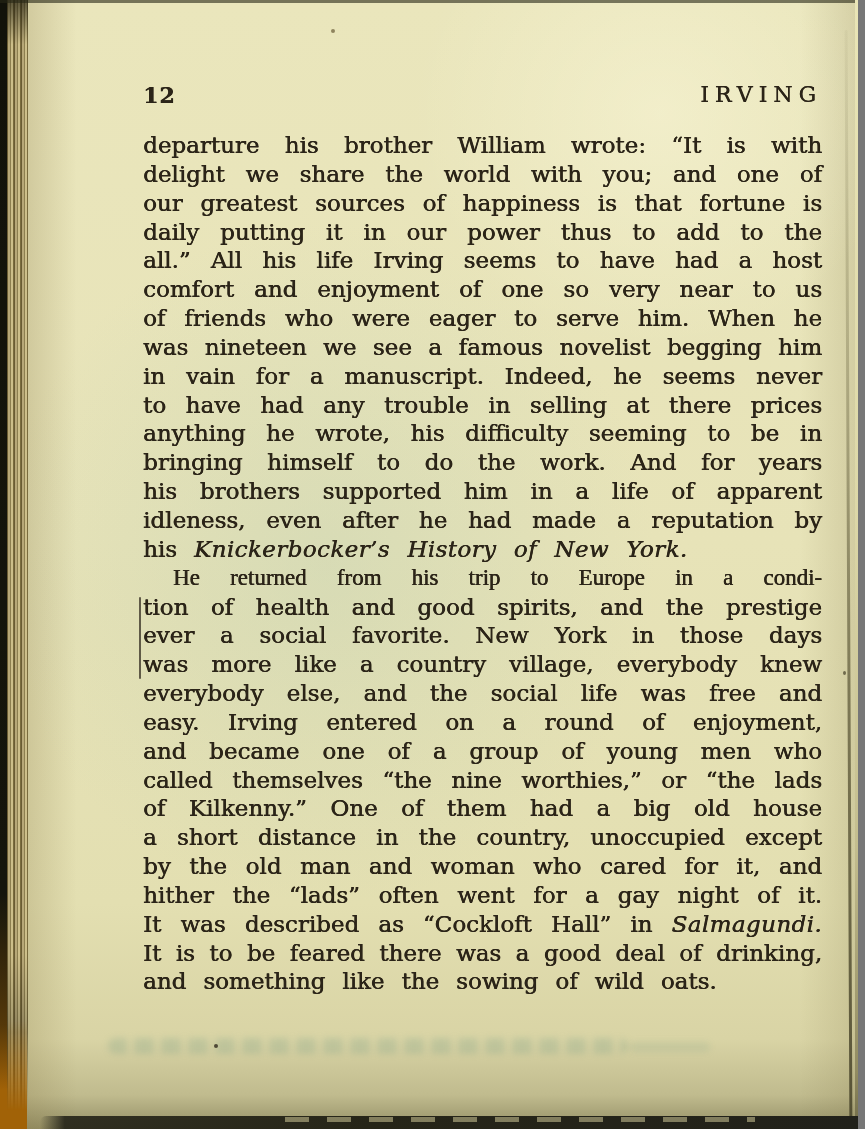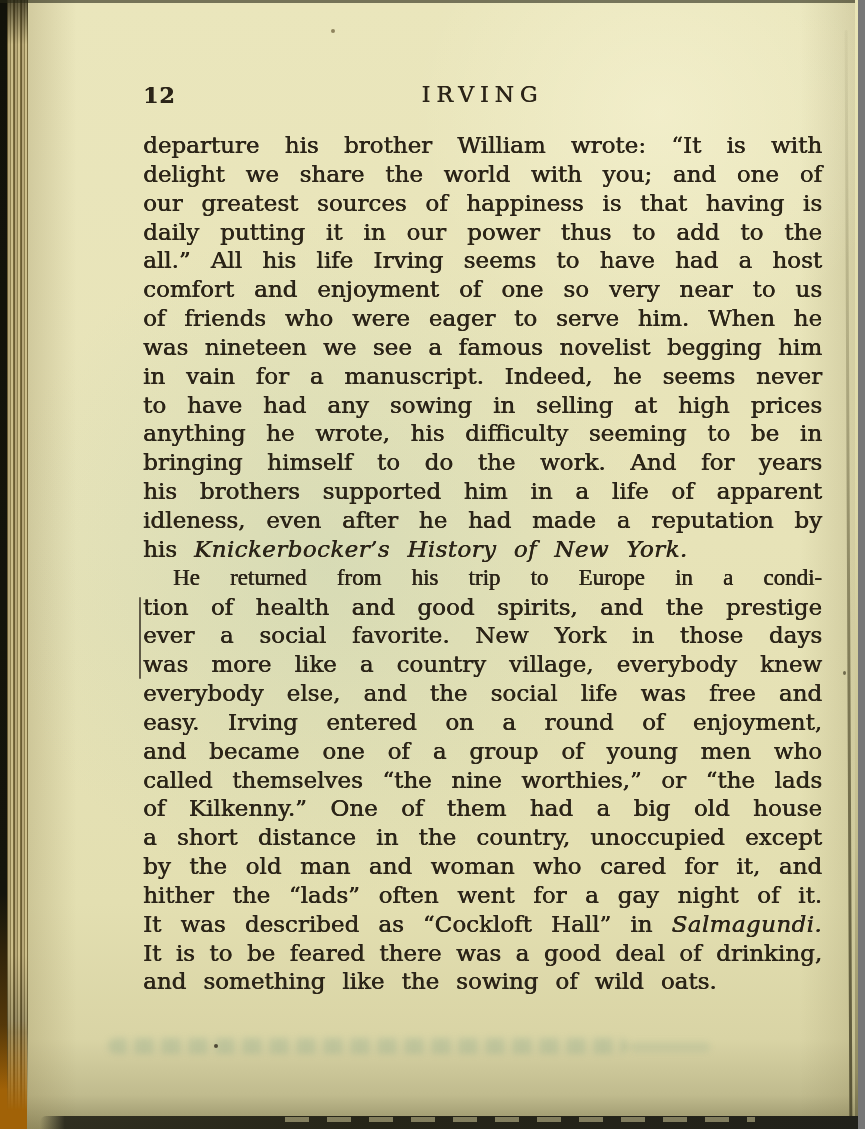--- a/index.html
+++ b/index.html
@@ -79,21 +79,21 @@
   .speck-b{position:absolute;left:214px;top:1044px;width:4px;height:4px;border-radius:50%;background:rgba(58,50,36,0.85);}
   .speck-c{position:absolute;left:843px;top:671px;width:3px;height:4px;border-radius:50%;background:rgba(70,64,40,0.7);}
   
   .content{position:absolute;left:116px;top:0;width:679px;color:#2b2418;}
   .header-row{
     position:absolute;left:0;top:82px;width:100%;height:26px;
     font-size:22px;line-height:26px;
     text-shadow:0.4px 0 0 currentColor;
   }
   .pagenum{position:absolute;left:0;top:0;font-weight:bold;letter-spacing:1px;}
-  .running-head{display:block;text-align:center;letter-spacing:6px;font-weight:500;}
+  .running-head{display:block;text-align:right;letter-spacing:6px;font-weight:500;}
   .textblock{
     position:absolute;left:0;top:131px;width:679px;
     font-size:23px;line-height:28.85px;
     text-shadow:0.45px 0 0 currentColor, 0 0.25px 0 rgba(43,36,24,0.55);
   }
   .line{text-align:justify;text-align-last:justify;word-spacing:1px;}
   .line.indent{text-indent:30px;font-family:Liberation Serif, serif;}
   .line.end{text-align-last:left;word-spacing:0.42em;}
   .it{font-style:italic;letter-spacing:0.4px;}
 </style>
@@ -104,28 +104,28 @@
 
   <div class="page">
     <div class="content">
       <div class="header-row">
         <span class="pagenum">12</span>
         <span class="running-head">IRVING</span>
       </div>
       <div class="textblock">
           <div class="line"><span>departure his brother William wrote: “It is with</span></div>
           <div class="line"><span>delight we share the world with you; and one of</span></div>
-          <div class="line"><span>our greatest sources of happiness is that having is</span></div>
+          <div class="line"><span>our greatest sources of happiness is that fortune is</span></div>
           <div class="line"><span>daily putting it in our power thus to add to the</span></div>
           <div class="line"><span>all.” All his life Irving seems to have had a host</span></div>
           <div class="line"><span>comfort and enjoyment of one so very near to us</span></div>
           <div class="line"><span>of friends who were eager to serve him. When he</span></div>
           <div class="line"><span>was nineteen we see a famous novelist begging him</span></div>
           <div class="line"><span>in vain for a manuscript. Indeed, he seems never</span></div>
-          <div class="line"><span>to have had any sowing in selling at high prices</span></div>
+          <div class="line"><span>to have had any trouble in selling at there prices</span></div>
           <div class="line"><span>anything he wrote, his difficulty seeming to be in</span></div>
           <div class="line"><span>bringing himself to do the work. And for years</span></div>
           <div class="line"><span>his brothers supported him in a life of apparent</span></div>
           <div class="line"><span>idleness, even after he had made a reputation by</span></div>
           <div class="line end"><span>his </span><span class="it">Knickerbocker’s History of New York.</span></div>
           <div class="line indent"><span>He returned from his trip to Europe in a condi-</span></div>
           <div class="line"><span>tion of health and good spirits, and the prestige</span></div>
           <div class="line"><span>ever a social favorite. New York in those days</span></div>
           <div class="line"><span>was more like a country village, everybody knew</span></div>
           <div class="line"><span>everybody else, and the social life was free and</span></div>

